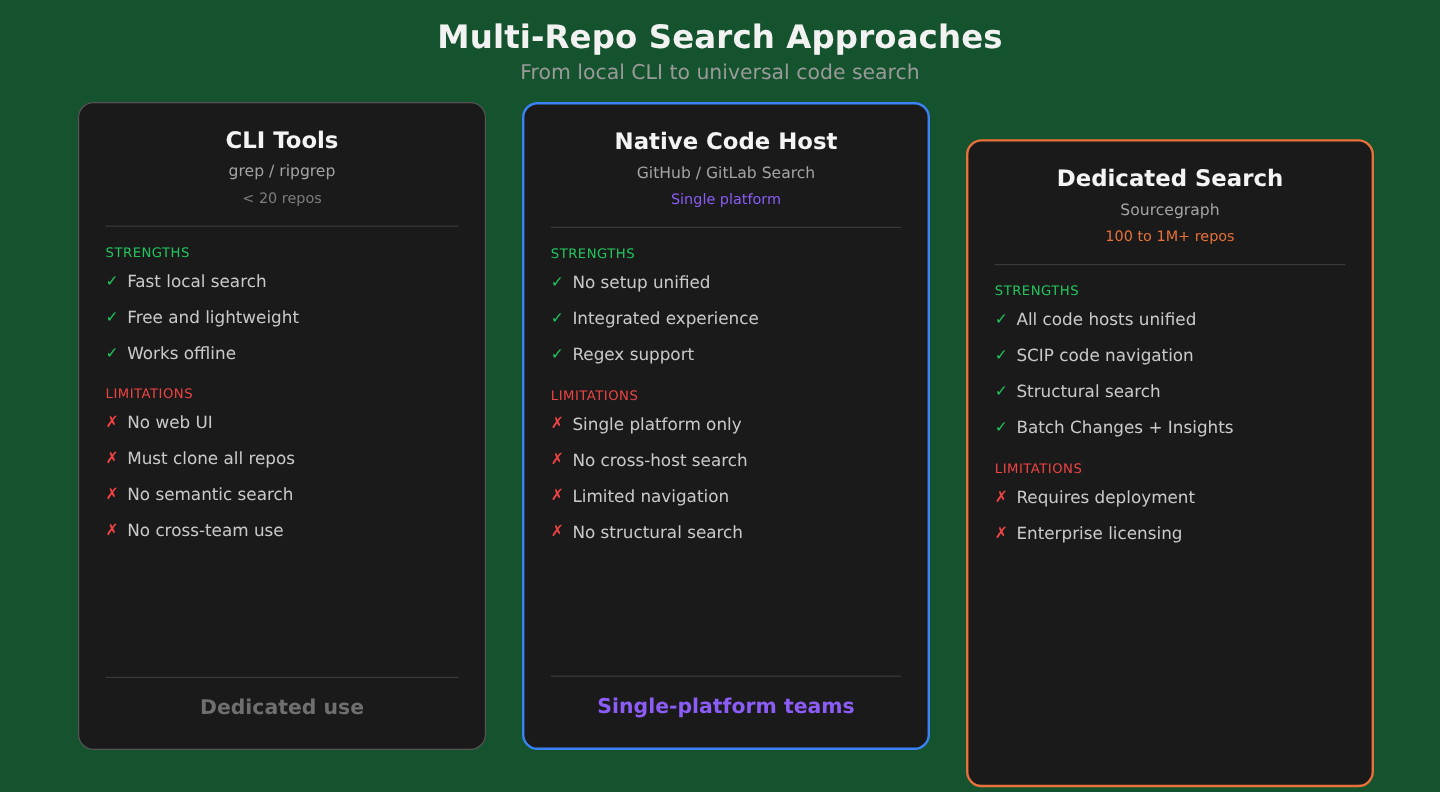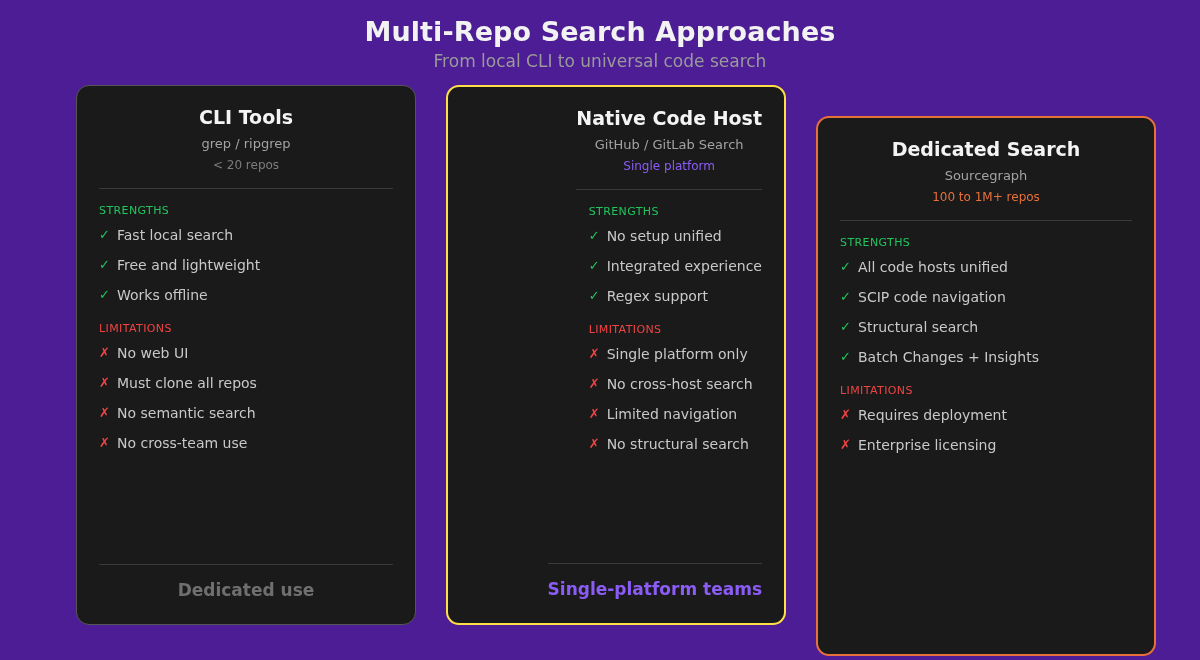--- a/index.html
+++ b/index.html
@@ -9,21 +9,21 @@
     height: 660px;
     background: #0a0a0a;
     font-family: "DejaVu Sans", "Liberation Sans", sans-serif;
     overflow: hidden;
   }
 
   .page {
     width: 1200px;
     height: 660px;
     position: relative;
-    background: #4c1d95;
+    background: #14532d;
   }
 
   
   .header {
     width: 100%;
     padding-top: 15px;
     text-align: center;
   }
   .title {
     font-size: 27px;
@@ -35,42 +35,41 @@
   .subtitle {
     font-size: 17px;
     color: #9a9a9a;
     margin-top: 4px;
     line-height: 17px;
   }
 
   
   .cards {
     position: absolute;
-    left: 76px;
+    left: 65px;
     top: 85px;
     width: 1080px;
     height: 540px;
     display: flex;
     justify-content: space-between;
   }
 
   .card {
     width: 340px;
     height: 540px;
     background: #1a1a1a;
     border-radius: 13px;
     border: 1px solid #555555;
     display: flex;
     flex-direction: column;
     padding: 18px 22px 0 22px;
     position: relative;
   }
   .card.accent-purple {
-    border: 2px solid #fde047;
-    align-items: flex-end;
+    border: 2px solid #3b82f6;
   }
   .card.accent-orange {
     border: 2px solid #e8703a;
     margin-top: 31px;
   }
 
   
   .card-head { text-align: center; }
   .card-title {
     font-size: 19px;

